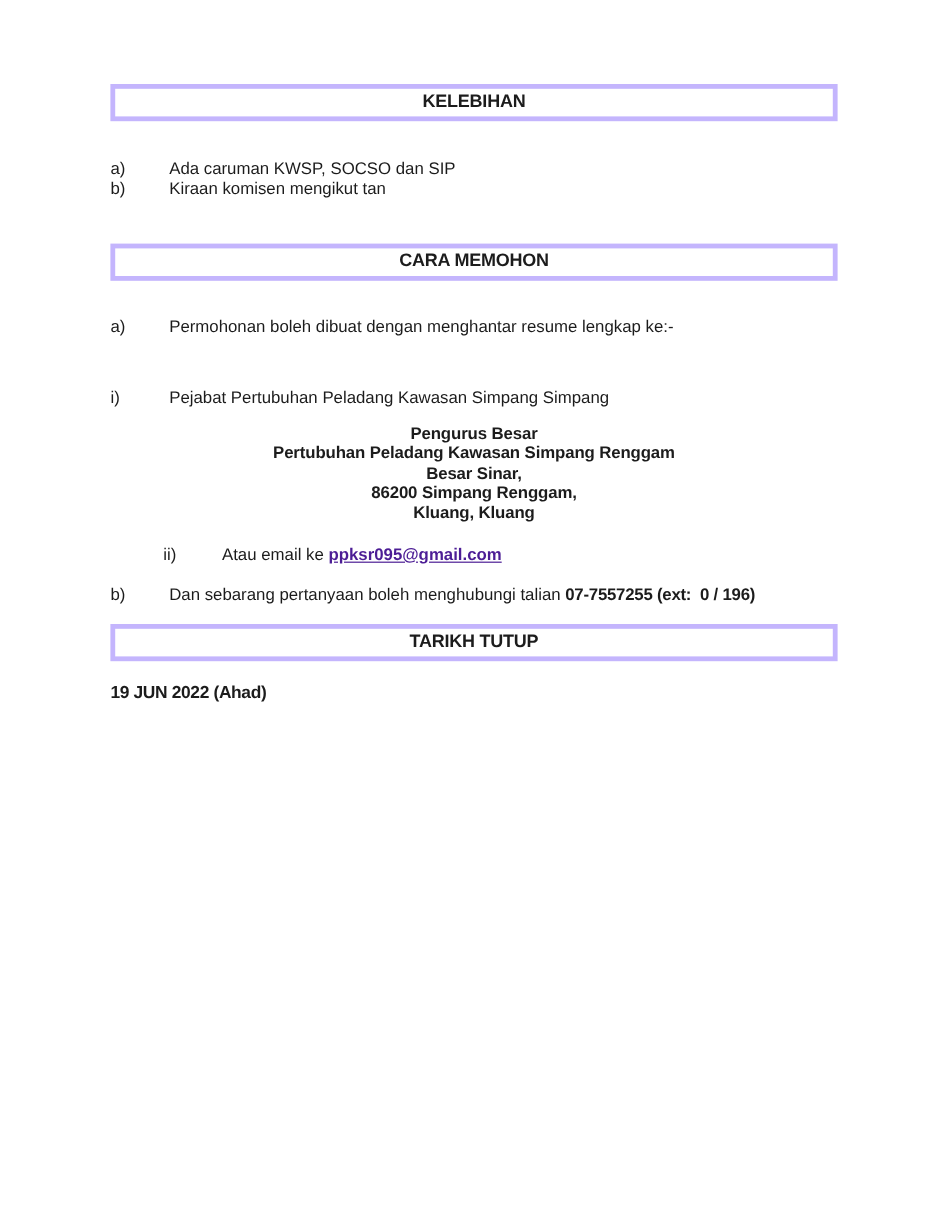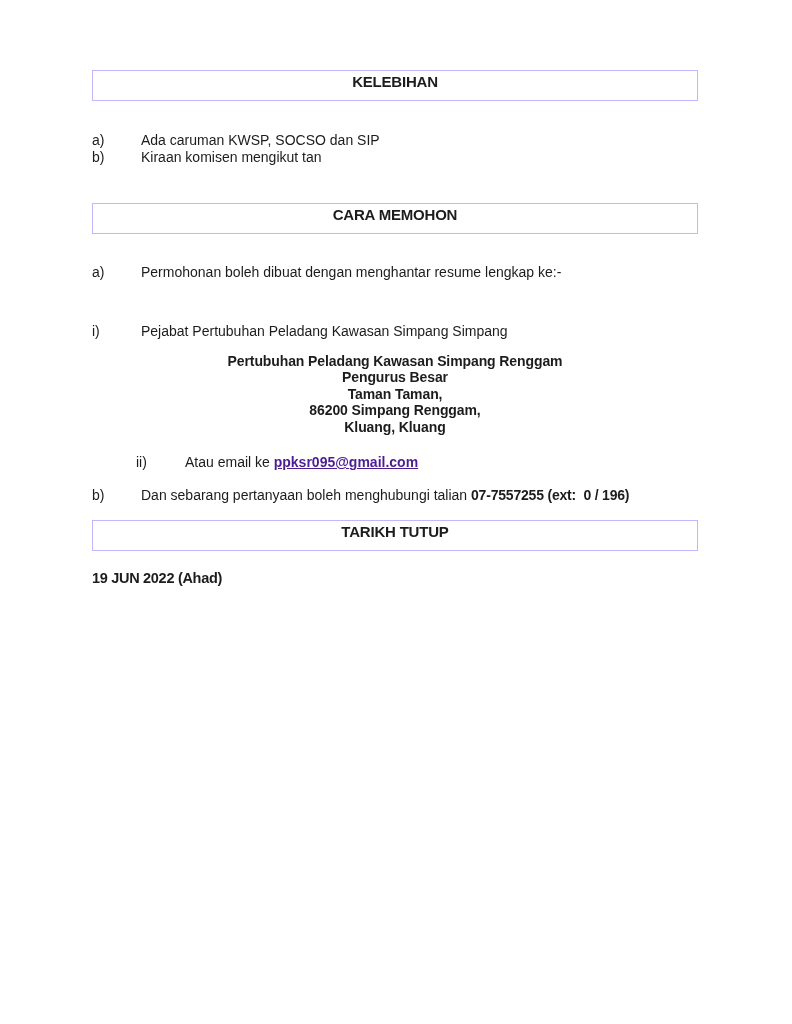--- a/index.html
+++ b/index.html
@@ -17,21 +17,21 @@
   }
   .content {
     position: absolute;
     left: 92px;
     top: 70px;
     width: 606px;
   }
   .header-box {
     width: 100%;
     height: 31px;
-    border: 1px solid #c4b5fd;
+    border: 4px solid #c4b5fd;
     text-align: center;
     padding-top: 2px;
     font-weight: bold;
     font-size: 15px;
     letter-spacing: -0.2px;
   }
   .list-row {
     display: flex;
     align-items: flex-start;
   }
@@ -101,23 +101,23 @@
       <span class="list-label">a)</span>
       <span class="list-text">Permohonan boleh dibuat dengan menghantar resume lengkap ke:-</span>
     </div>
 
     <div class="list-row mt-item-i">
       <span class="list-label">i)</span>
       <span class="list-text">Pejabat Pertubuhan Peladang Kawasan Simpang Simpang</span>
     </div>
 
     <div class="address-block mt-address">
+      <div>Pengurus Besar</div>
       <div>Pertubuhan Peladang Kawasan Simpang Renggam</div>
-      <div>Pengurus Besar</div>
-      <div>Taman Taman,</div>
+      <div>Besar Sinar,</div>
       <div>86200 Simpang Renggam,</div>
       <div>Kluang, Kluang</div>
     </div>
 
     <div class="list-row mt-item-ii">
       <span class="list-label">ii)</span>
       <span class="list-text"><span class="inline-run">Atau email ke </span><a class="email-link">ppksr095@gmail.com</a></span>
     </div>
 
     <div class="list-row mt-item-b">

